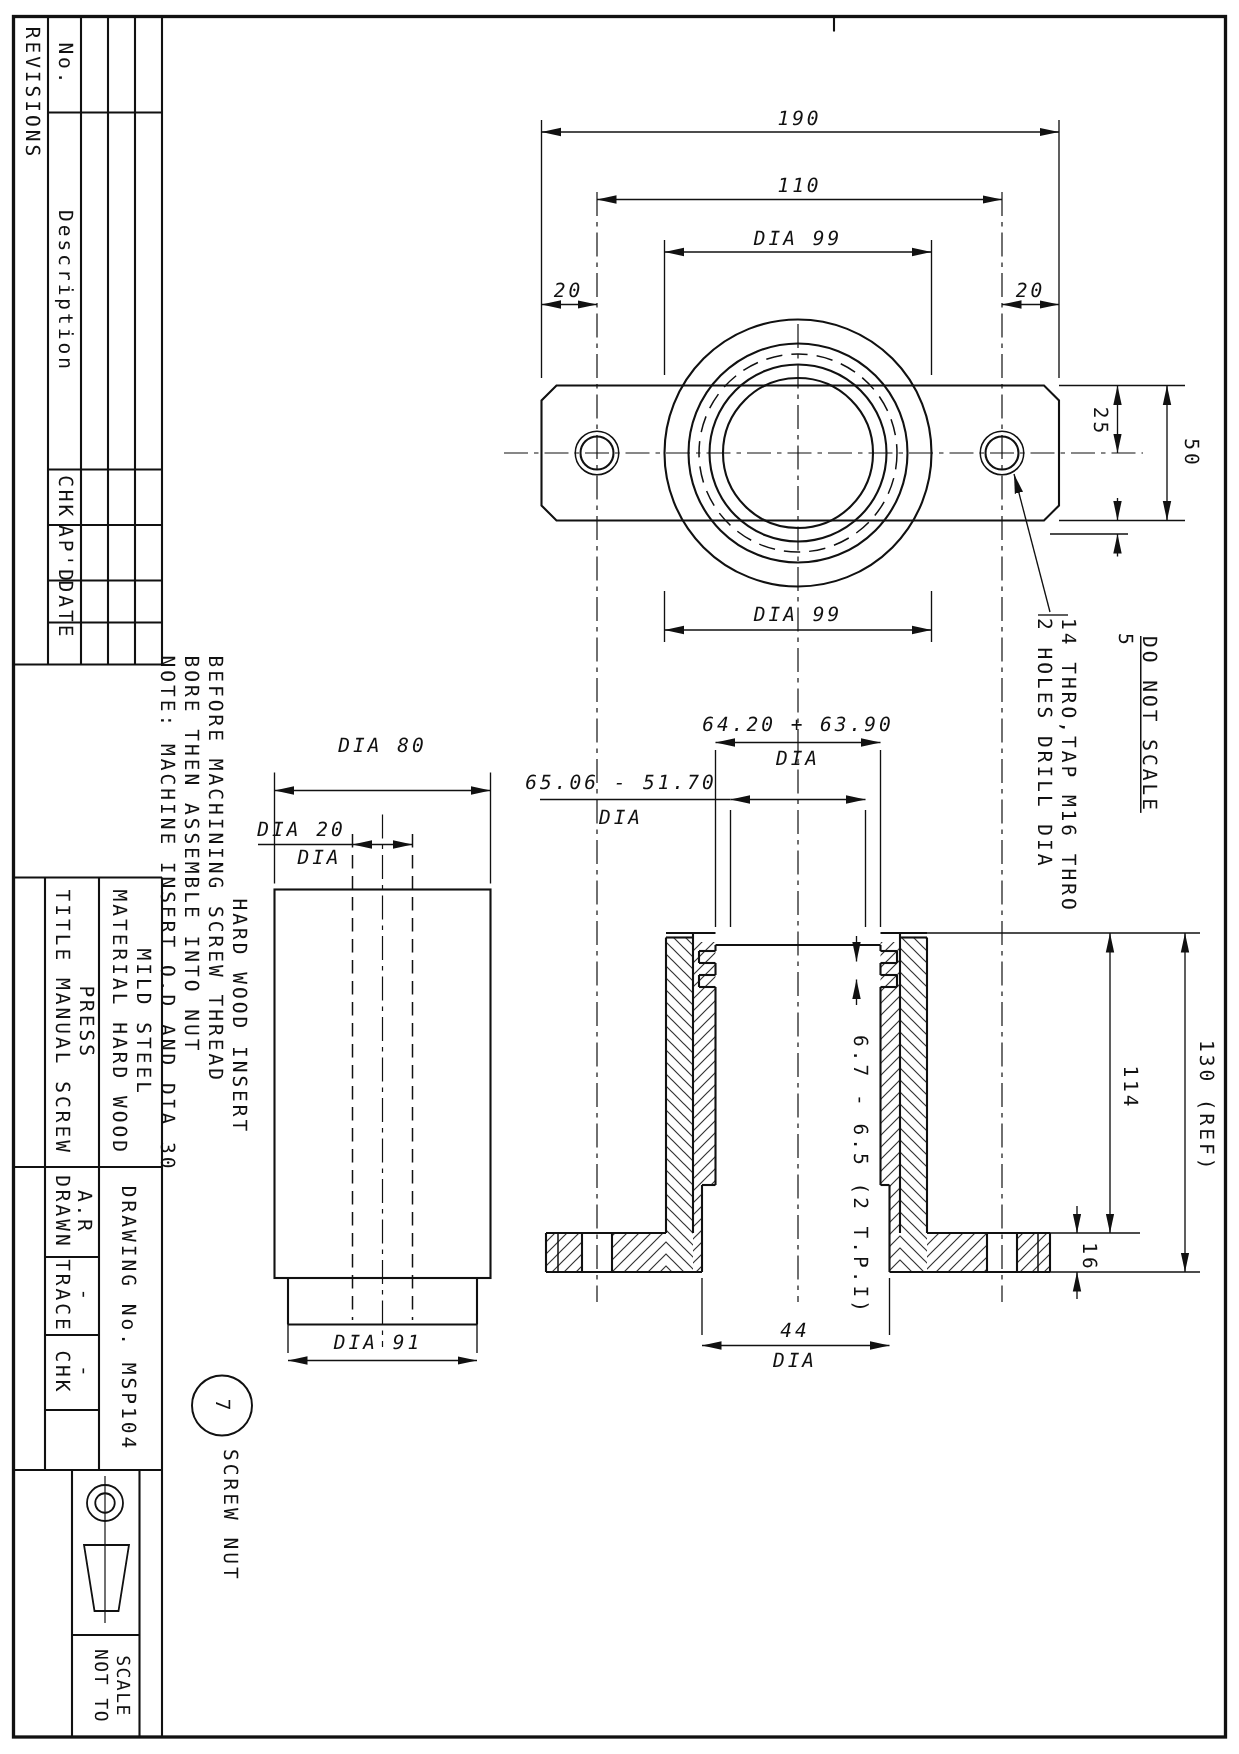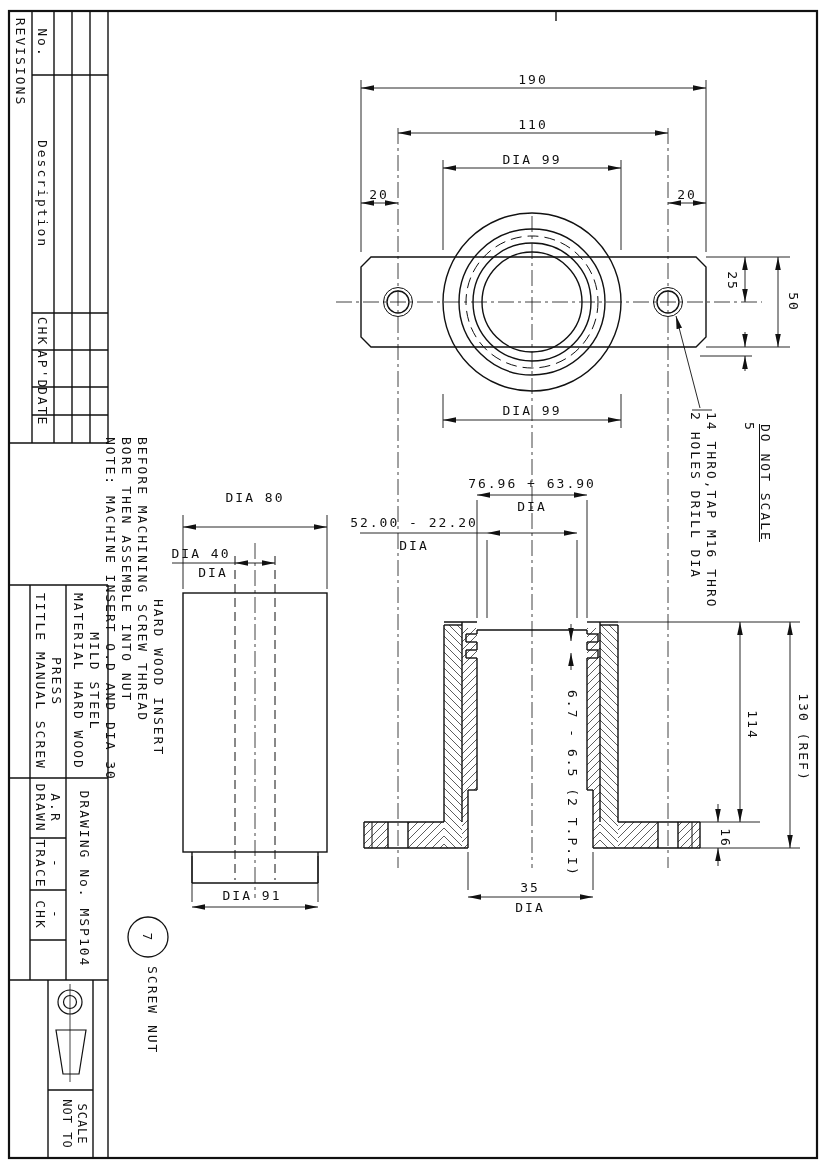--- a/index.html
+++ b/index.html
@@ -1,20 +1,20 @@
 <!DOCTYPE html>
 <html><head>
 <meta charset="utf-8">
 <style>
   html,body{margin:0;padding:0;background:#fff;}
   #sheet{position:relative;width:826px;height:1169px;background:#fff;overflow:hidden;
          font-family:"DejaVu Sans Mono", monospace;color:#111;}
   svg{position:absolute;left:0;top:0;}
   .ht{position:absolute;transform:translate(-50%,-50%);white-space:nowrap;
-      font-size:13px;letter-spacing:2px;line-height:14px;}
+      font-size:13px;letter-spacing:2px;line-height:14px;font-style:italic;}
   .vt{position:absolute;transform-origin:0 0;transform:rotate(90deg);
       white-space:nowrap;font-size:13px;letter-spacing:2px;line-height:15px;height:15px;}
   .vc{text-align:center;}
   .ul{text-decoration:underline;}
   .sm{font-size:12px;letter-spacing:1px;}
 </style>
 </head>
 <body>
 
 <div id="sheet">
@@ -257,32 +257,32 @@
 <div class="ht" style="left:687px;top:195px">20</div>
 <div class="ht" style="left:532px;top:411px">DIA 99</div>
 <div class="vt vc" style="left:740px;top:264px;width:34px">25</div>
 <div class="vt vc" style="left:801px;top:286px;width:32px">50</div>
 <div class="vt vc" style="left:757px;top:416px;width:22px">5</div>
 <div class="vt" style="left:703px;top:412px;width:210px">2 HOLES DRILL DIA</div>
 <div class="vt" style="left:719px;top:412px;width:250px">14 THRO,TAP M16 THRO</div>
 <div class="vt ul" style="left:773px;top:424px;width:130px">DO NOT SCALE</div>
 
 <div class="ht" style="left:255px;top:498px">DIA 80</div>
-<div class="ht" style="left:201px;top:554px">DIA 40</div>
+<div class="ht" style="left:201px;top:554px">DIA 20</div>
 <div class="ht" style="left:213px;top:573px">DIA</div>
 <div class="vt" style="left:166px;top:599px;width:186px">HARD WOOD INSERT</div>
 <div class="ht" style="left:252px;top:896px">DIA 91</div>
 
-<div class="ht" style="left:532px;top:484px">76.96 + 63.90</div>
+<div class="ht" style="left:532px;top:484px">64.20 + 63.90</div>
 <div class="ht" style="left:532px;top:507px">DIA</div>
-<div class="ht" style="left:414px;top:523px">52.00 - 22.20</div>
+<div class="ht" style="left:414px;top:523px">65.06 - 51.70</div>
 <div class="ht" style="left:414px;top:546px">DIA</div>
 <div class="vt" style="left:580px;top:690px;width:172px">6.7 - 6.5 (2 T.P.I)</div>
 <div class="vt vc" style="left:760px;top:708px;width:34px">114</div>
 <div class="vt vc" style="left:811px;top:670px;width:135px">130 (REF)</div>
 <div class="vt vc" style="left:733px;top:826px;width:24px">16</div>
-<div class="ht" style="left:530px;top:888px">35</div>
+<div class="ht" style="left:530px;top:888px">44</div>
 <div class="ht" style="left:530px;top:908px">DIA</div>
 
 <div class="vt vc" style="left:155px;top:929px;width:17px">7</div>
 <div class="vt" style="left:160px;top:966px;width:115px">SCREW NUT</div>
 
 </div>
 
 </body></html>

